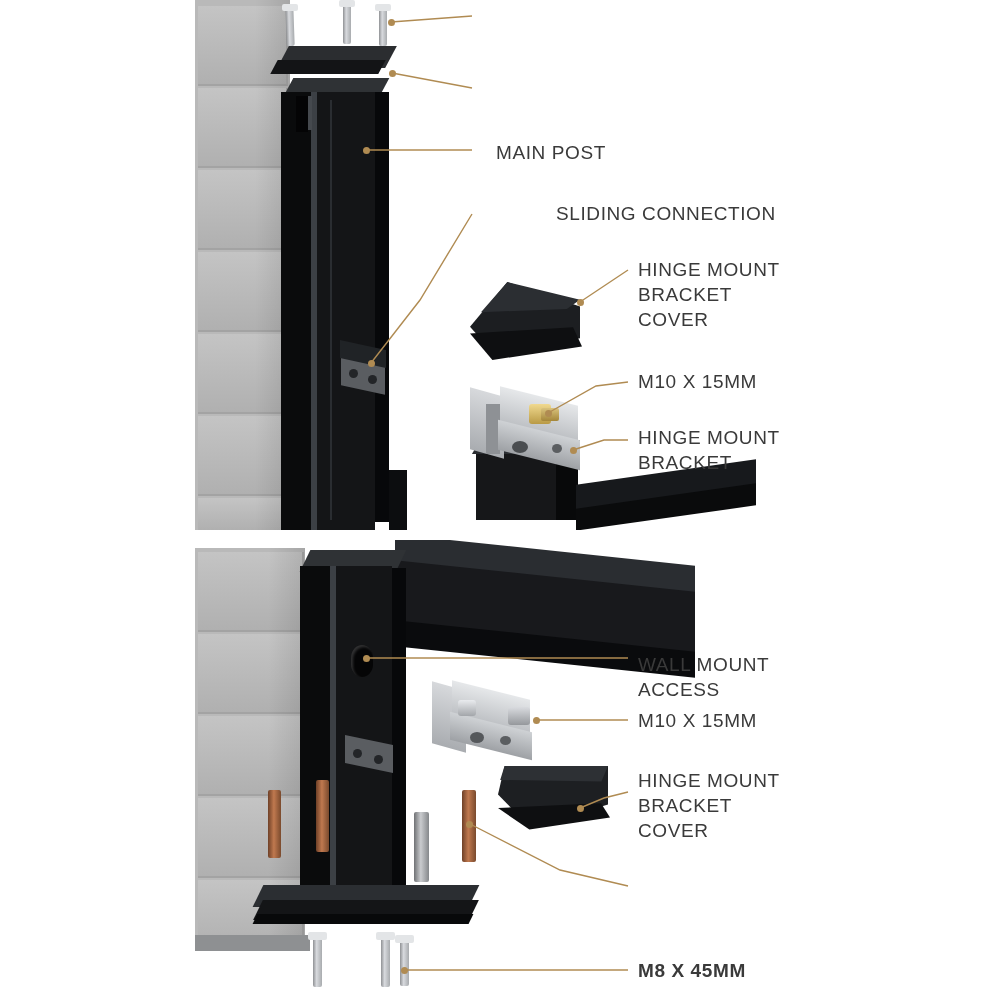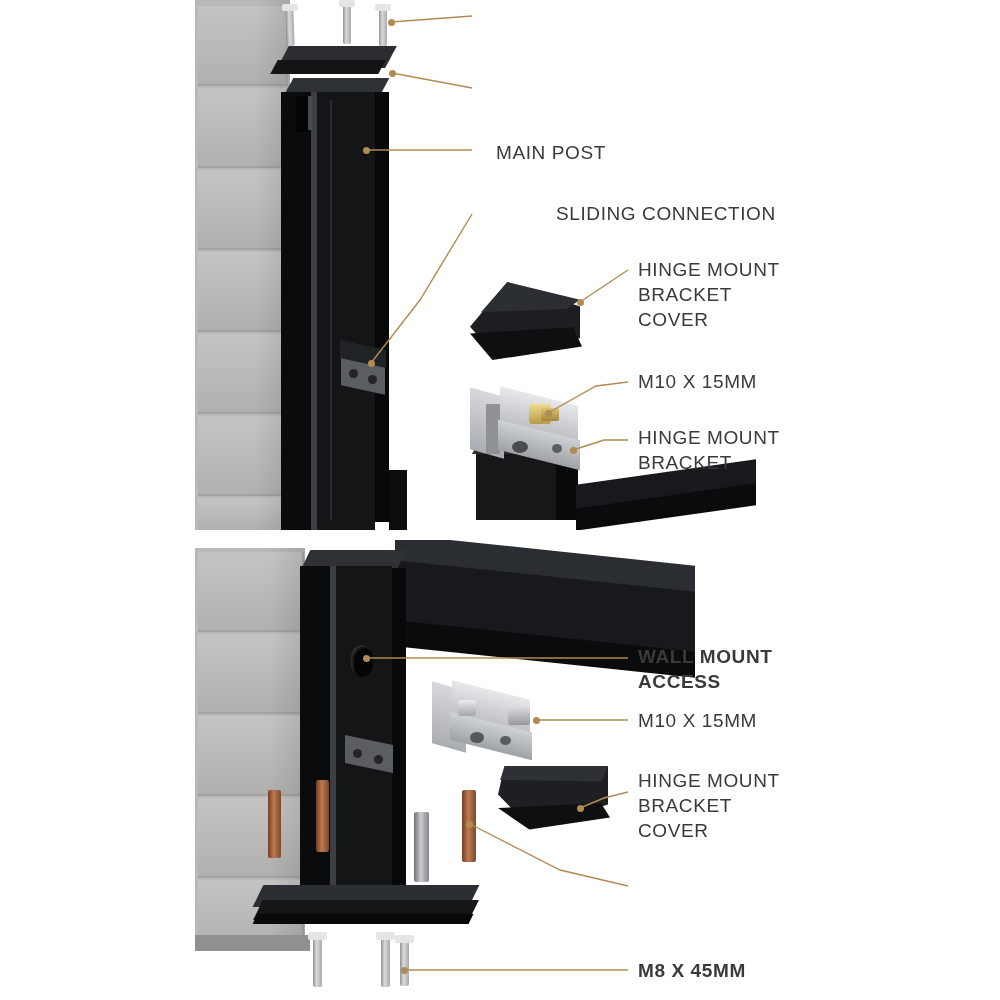--- a/index.html
+++ b/index.html
@@ -307,21 +307,21 @@
       <path d="M580,268 L604,258 L628,252"></path>
       <path d="M470,284 L560,330 L628,346"></path>
       <path d="M404,430 L520,430 L628,430"></path>
     </svg>
     <div class="dot" style="left:363px; top:115px;"></div>
     <div class="dot" style="left:533px; top:177px;"></div>
     <div class="dot" style="left:577px; top:265px;"></div>
     <div class="dot" style="left:466px; top:281px;"></div>
     <div class="dot" style="left:401px; top:427px;"></div>
 
-    <div class="label" style="left:638px; top:104px;font-weight:bold;">WALL MOUNT
+    <div class="label" style="left:638px; top:112px;">WALL MOUNT
 ACCESS</div>
     <div class="label" style="left:638px; top:168px;">M10 X 15MM</div>
     <div class="label" style="left:638px; top:228px;">HINGE MOUNT
 BRACKET
 COVER</div>
     <div class="label" style="left:638px; top:418px;font-weight:bold;">M8 X 45MM</div>
   </div>
 
 </div>
 

